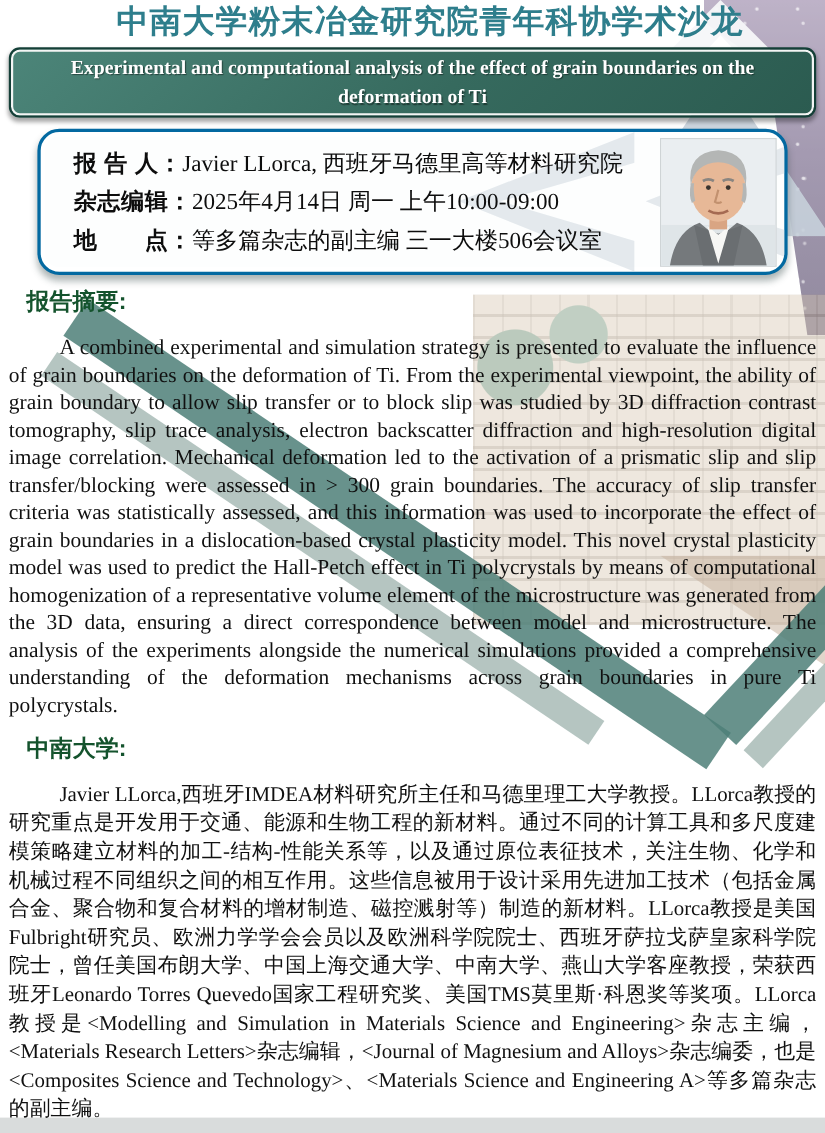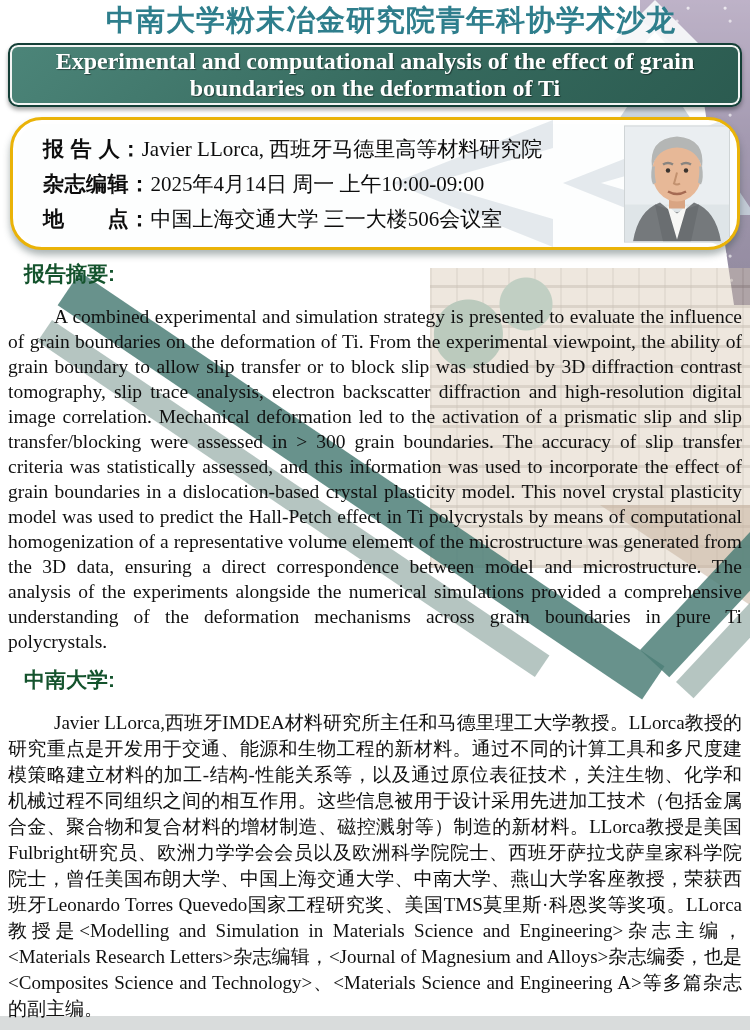--- a/index.html
+++ b/index.html
@@ -70,26 +70,26 @@
     padding-top:5px;text-align:center;font-weight:bold;color:#2e7e8c;
     font-size:29px;line-height:31px;letter-spacing:1px;padding-left:32px;
   }
   .banner{
     margin:7px 8px 0;height:54px;border-radius:10px;
     background:linear-gradient(135deg,#4c8579 0%,#366a5e 55%,#2b5b50 100%);
     border:2px solid #143f37;
     box-shadow:inset 0 0 0 2px #f3f5f4,0 3px 4px rgba(0,0,0,.35);
     display:flex;align-items:flex-start;justify-content:center;text-align:center;
     color:#ffffff;font-family:"Liberation Serif","DejaVu Serif",serif;
-    font-weight:bold;font-size:24px;line-height:27px;padding:3px 6px;
+    font-weight:bold;font-size:18px;line-height:27px;padding:3px 6px;
     text-shadow:1px 1px 1px rgba(0,0,0,.45);
   }
   .info-card{
-    position:relative;margin:10px 10px 0;height:127px;border-radius:32px;
-    border:3px solid #eab308;background:#fdfefe;
+    position:relative;margin:10px 34px 0;height:127px;border-radius:20px;
+    border:3px solid #0369a1;background:#fdfefe;
     box-shadow:inset 0 0 0 4px #ffffff,0 5px 7px rgba(50,70,70,.4);
     overflow:hidden;
   }
   .info-chev{position:absolute;background:#c5d1da;opacity:.45;pointer-events:none;}
   .info-chev.a{left:250px;top:0;width:290px;height:127px;
     clip-path:polygon(290px 0,130px 63px,290px 127px,290px 99px,168px 63px,290px 28px);}
   .info-chev.b{left:420px;top:0;width:290px;height:127px;
     clip-path:polygon(290px 0,130px 63px,290px 127px,290px 99px,168px 63px,290px 28px);}
   .info-lines{position:relative;padding:11px 0 0 30px;}
   .info-line{height:35px;line-height:35px;font-size:21px;color:#0d0d0d;white-space:nowrap;}
@@ -143,21 +143,21 @@
       <div class="info-chev a"></div>
       <div class="info-chev b"></div>
       <div class="info-lines">
         <div class="info-line">
           <span class="lbl">报 告 人：</span><span class="val">Javier LLorca, 西班牙马德里高等材料研究院</span>
         </div>
         <div class="info-line">
           <span class="lbl">杂志编辑：</span><span class="val">2025年4月14日 周一 上午10:00-09:00</span>
         </div>
         <div class="info-line">
-          <span class="lbl">地　　点：</span><span class="val">中国上海交通大学 三一大楼506会议室</span>
+          <span class="lbl">地　　点：</span><span class="val">等多篇杂志的副主编 三一大楼506会议室</span>
         </div>
       </div>
 
       <div class="photo">
         <svg width="104" height="115" viewBox="0 0 104 115" xmlns="http://www.w3.org/2000/svg">
           <rect width="104" height="115" fill="#eaeef1"></rect>
           <rect y="78" width="104" height="37" fill="#dfe5e8"></rect>
           <path d="M8 115 Q13 84 35 76 L52 90 L69 76 Q91 84 96 115 Z" fill="#75797c"></path>
           <path d="M30 78 L52 86 L74 78 L66 115 L38 115 Z" fill="#6a6e71"></path>
           <polygon points="42,79 52,113 62,79 52,87" fill="#f7f7f5"></polygon>

